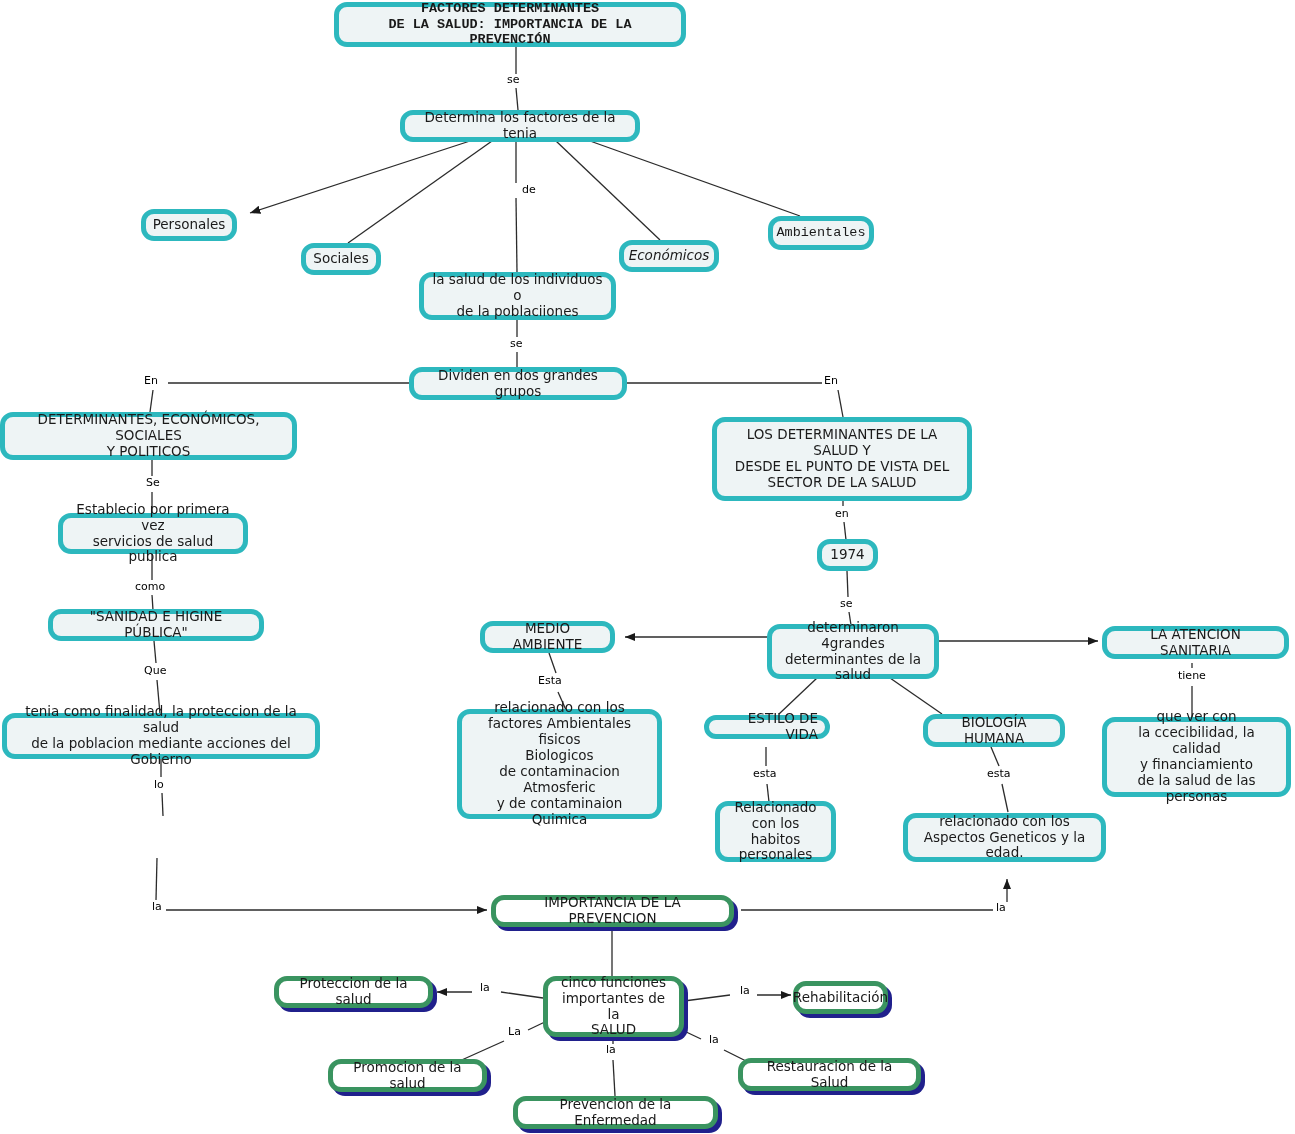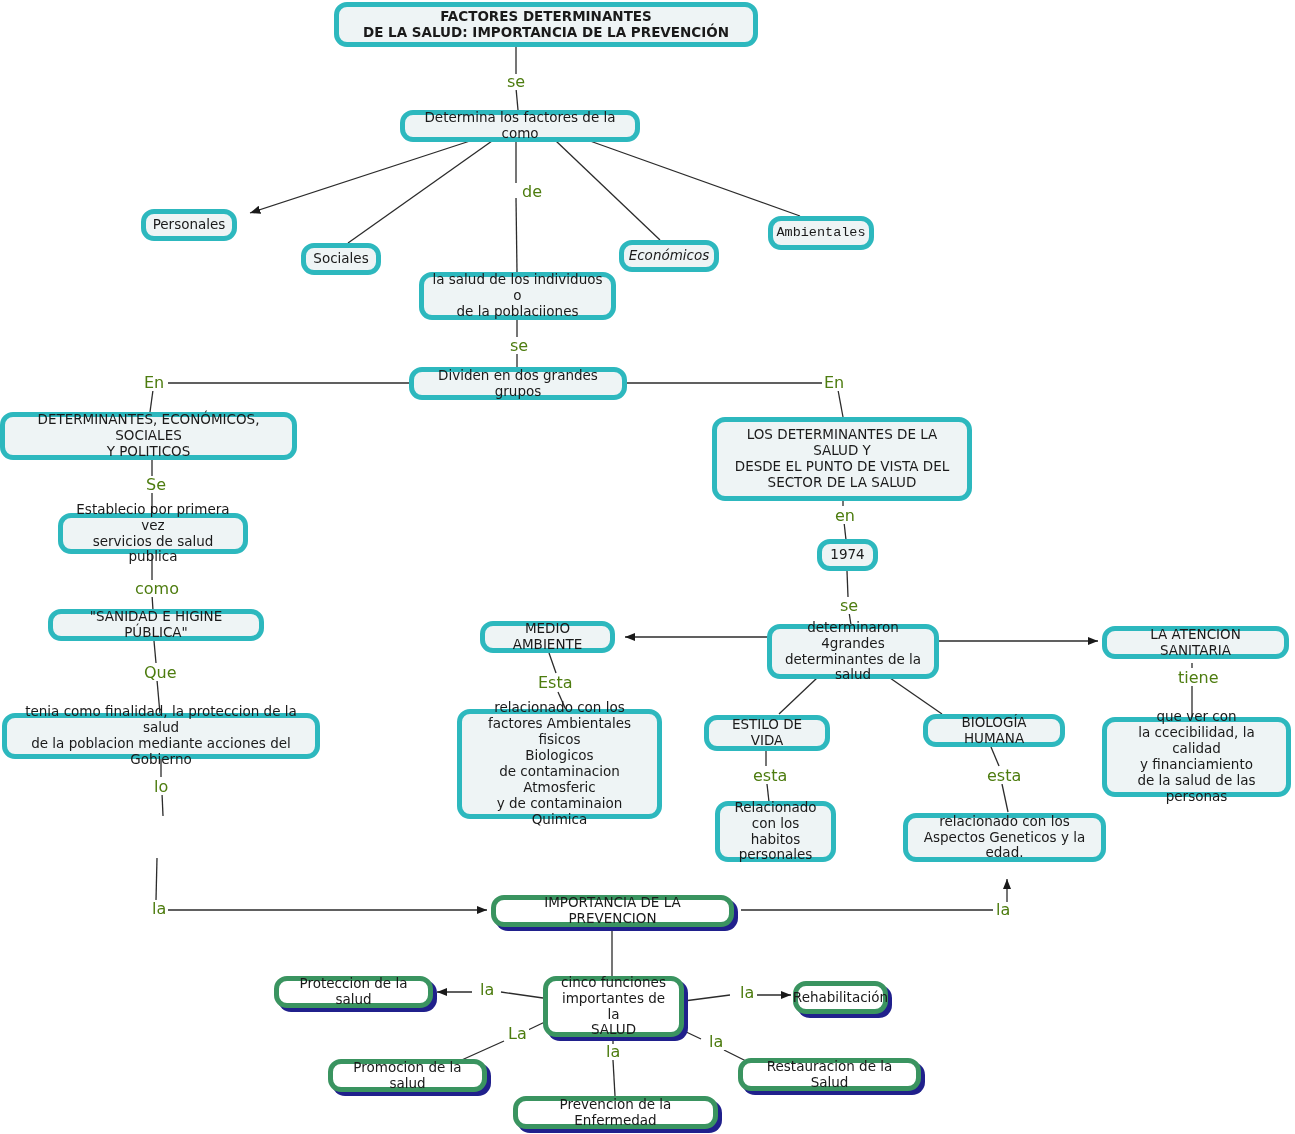--- a/index.html
+++ b/index.html
@@ -51,22 +51,22 @@
     background: #ffffff;
     font-size: 13.5px;
     padding: 3px 7px;
     box-shadow: 4px 4px 0 0 #20208c;
   }
   .bold {
     font-weight: bold;
   }
   .edge-label {
     position: absolute;
-    font-size: 16px;
-    color: #4d7c0f;
+    font-size: 11px;
+    color: #000000;
     background: #ffffff;
     padding: 0 2px;
     white-space: nowrap;
     line-height: 1;
   }
 </style>
 </head>
 <body>
 
 <div id="canvas">
@@ -154,24 +154,24 @@
       <path d="M504,1041 L455,1063"></path>
 
       <path d="M613,1037 L613,1046"></path>
       <path d="M613,1060 L615,1096"></path>
 
       <path d="M682,1030 L701,1039"></path>
       <path d="M724,1050 L760,1068" marker-end="url(#arrow)"></path>
     </g>
   </svg>
 
-  <div class="node teal bold" style="left:334px; top:2px; width:424px; height:45px;">FACTORES DETERMINANTES
+  <div class="node teal bold" style="left:334px; top:2px; width:352px; height:45px;font-family:Liberation Mono, monospace;">FACTORES DETERMINANTES
 DE LA SALUD: IMPORTANCIA DE LA PREVENCIÓN</div>
 
-  <div class="node teal" style="left:400px; top:110px; width:240px; height:32px;">Determina  los factores de la como</div>
+  <div class="node teal" style="left:400px; top:110px; width:240px; height:32px;">Determina  los factores de la tenia</div>
 
   <div class="node teal" style="left:141px; top:209px; width:96px; height:32px;">Personales</div>
 
   <div class="node teal" style="left:301px; top:243px; width:80px; height:32px;">Sociales</div>
 
   <div class="node teal" style="left:619px; top:240px; width:100px; height:32px;font-style:italic;">Económicos</div>
 
   <div class="node teal" style="left:768px; top:216px; width:106px; height:34px;font-family:Liberation Mono, monospace;">Ambientales</div>
 
   <div class="node teal" style="left:419px; top:272px; width:197px; height:48px;">la salud de los individuos o
@@ -203,21 +203,21 @@
 
   <div class="node teal" style="left:480px; top:621px; width:135px; height:32px;">MEDIO AMBIENTE</div>
 
   <div class="node teal" style="left:457px; top:709px; width:205px; height:110px;">relacionado con los
 factores Ambientales
 fisicos
 Biologicos
 de contaminacion Atmosferic
 y de contaminaion Quimica</div>
 
-  <div class="node teal" style="left:704px; top:715px; width:126px; height:36px;">ESTILO DE VIDA</div>
+  <div class="node teal" style="left:704px; top:715px; width:126px; height:24px;text-align:right;">ESTILO DE VIDA</div>
 
   <div class="node teal" style="left:715px; top:801px; width:121px; height:61px;">Relacionado
 con los habitos
 personales</div>
 
   <div class="node teal" style="left:923px; top:714px; width:142px; height:33px;">BIOLOGÍA HUMANA</div>
 
   <div class="node teal" style="left:903px; top:813px; width:203px; height:49px;">relacionado con los
 Aspectos Geneticos y la edad.</div>
 

